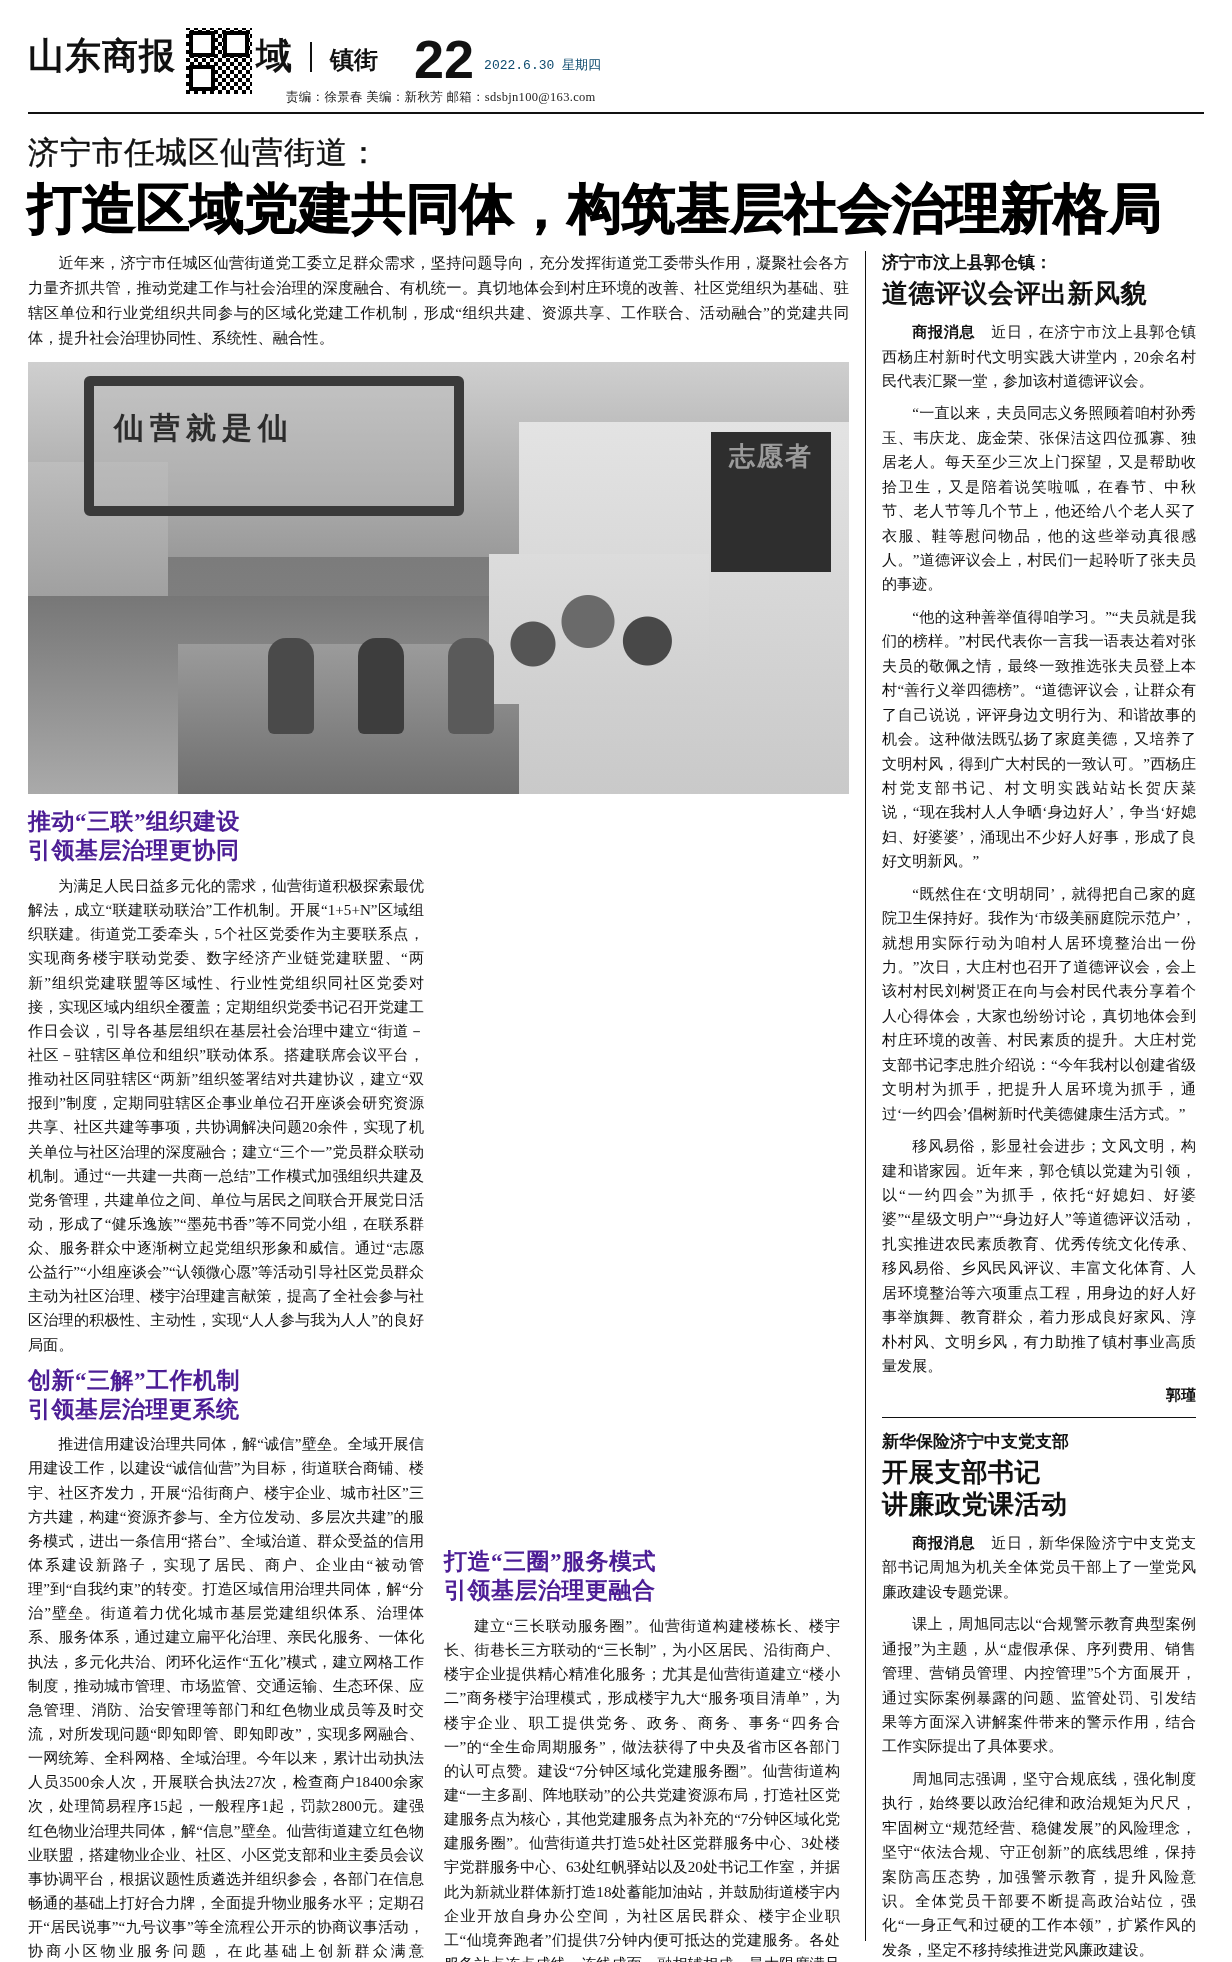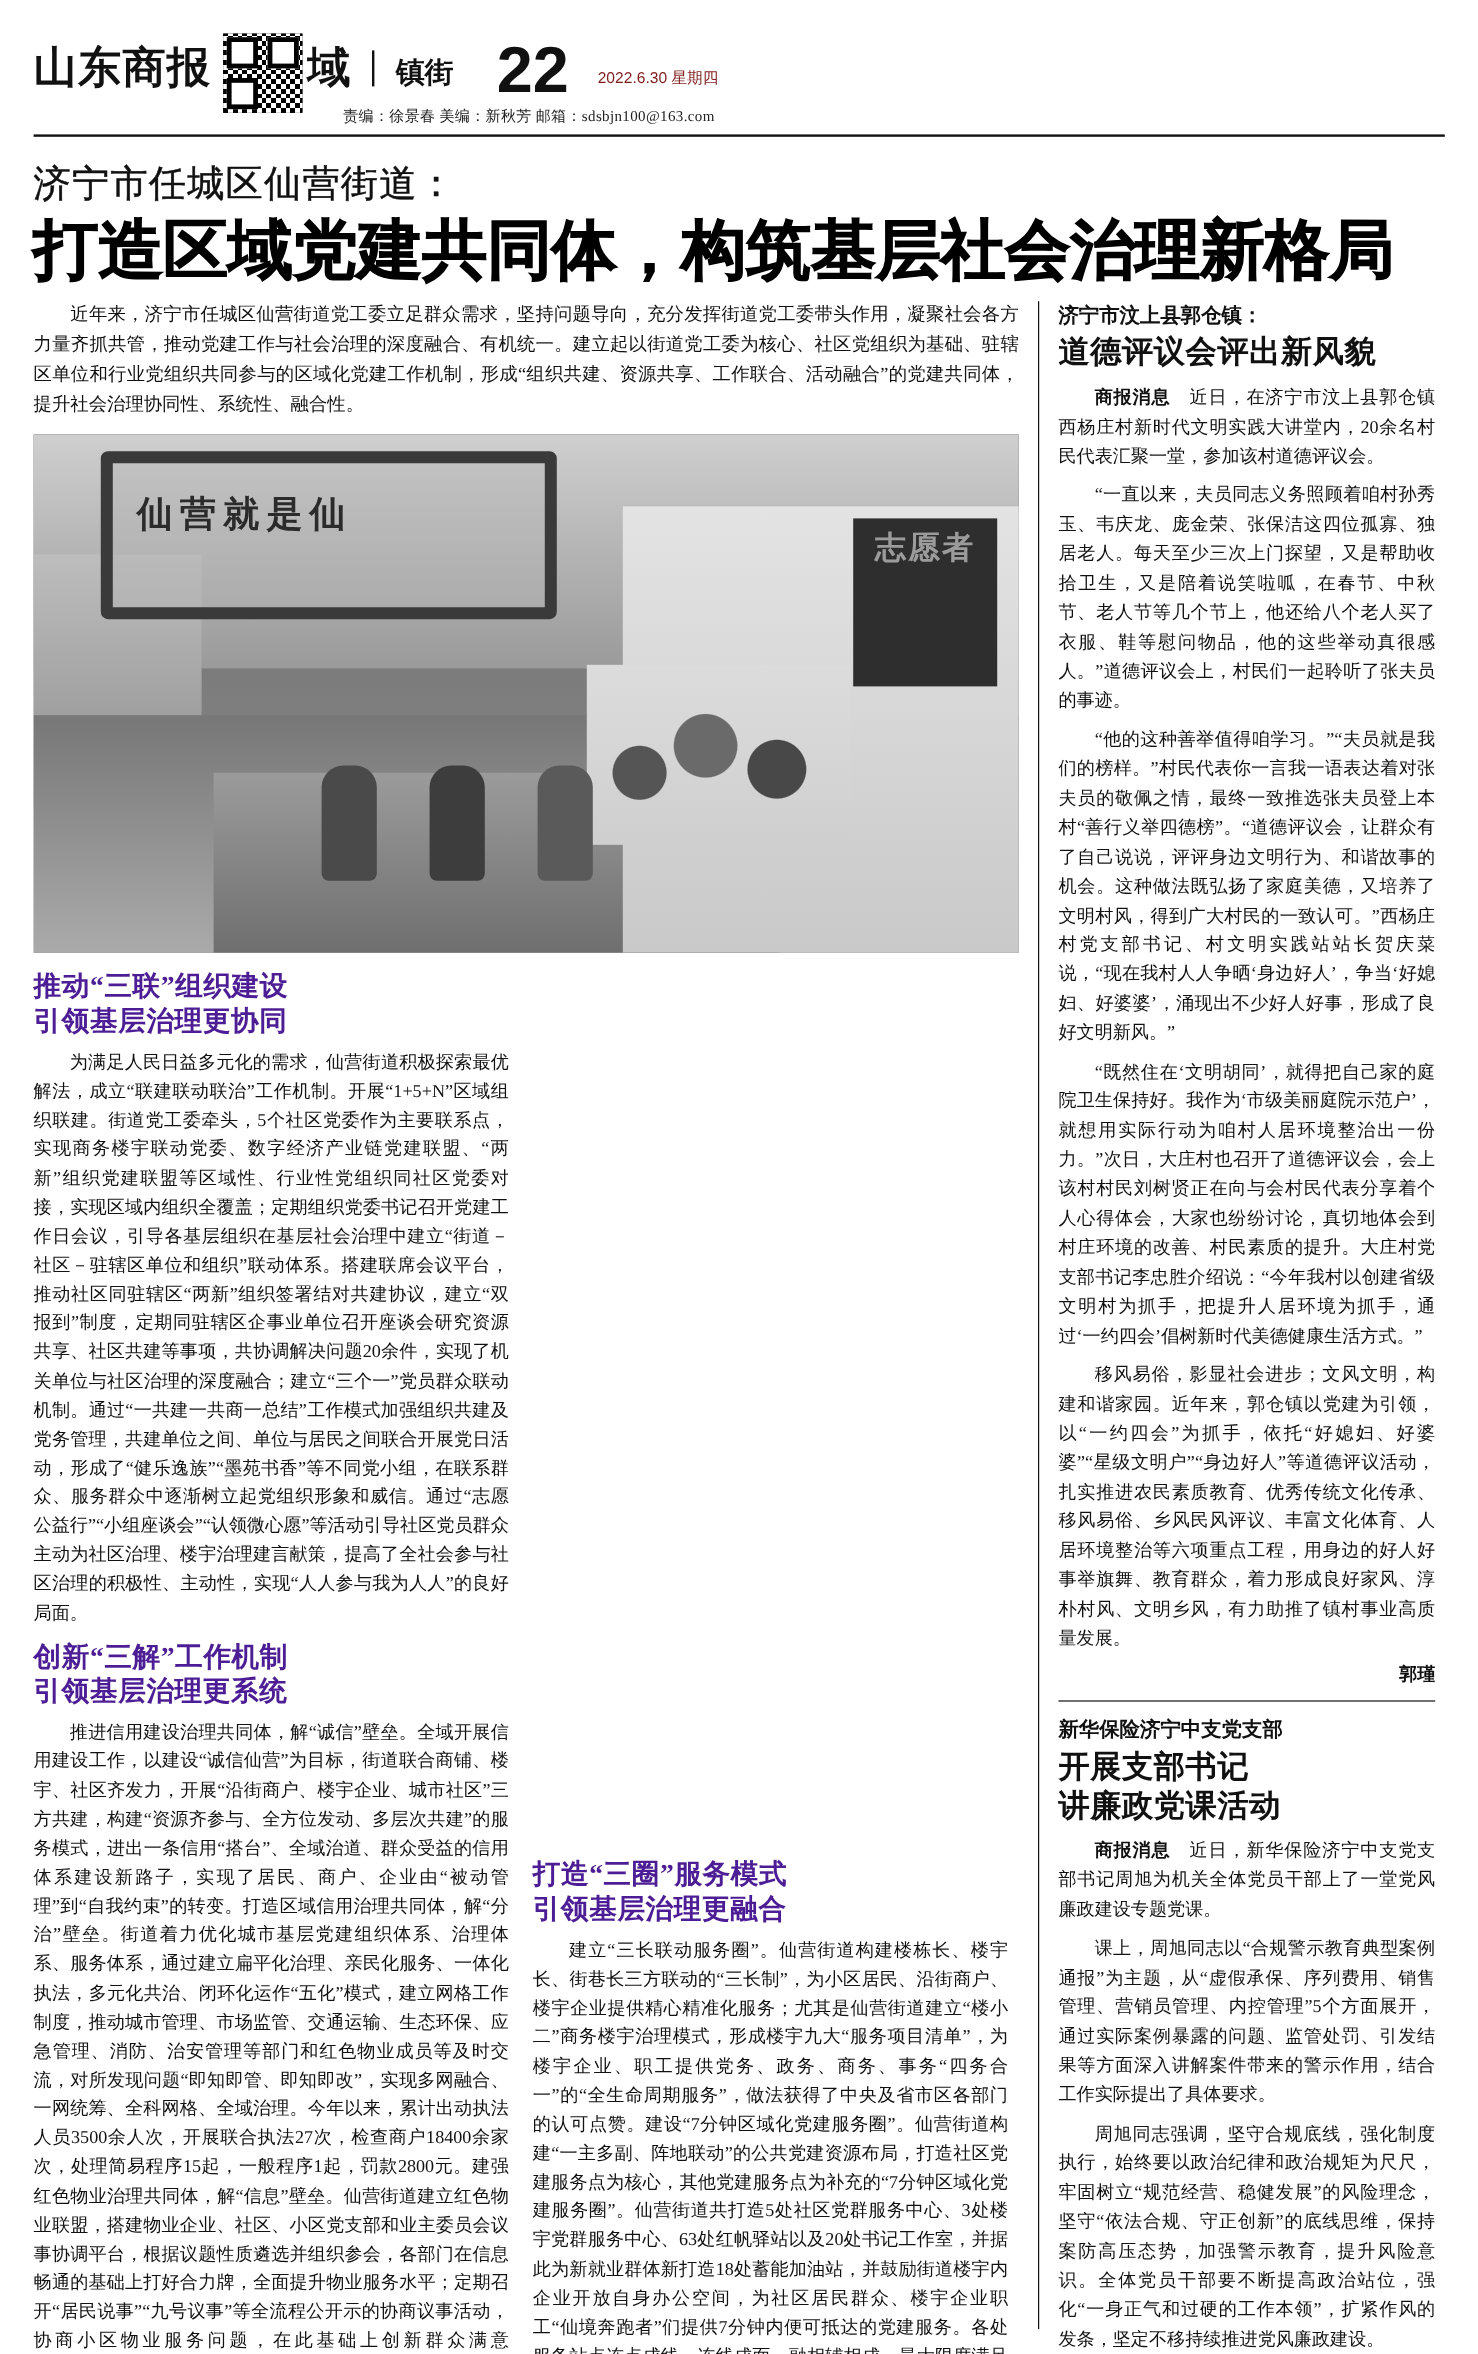--- a/index.html
+++ b/index.html
@@ -93,23 +93,22 @@
     font-size: 54px;
     font-weight: bold;
     line-height: 1;
     padding-top: 6px;
     margin-left: 26px;
     font-family: "Liberation Sans", sans-serif;
   }
   .issue-date {
     font-size: 13px;
     padding-top: 30px;
-    margin-left: 14px;
-    color: #7f1d1d;
-    font-family: Liberation Sans, sans-serif;
+    color: #0c4a6e;
+    font-family: Liberation Mono, monospace;
   }
   .credits {
     position: absolute;
     left: 258px;
     bottom: 6px;
     font-size: 12.5px;
     color: #222;
     letter-spacing: 0.3px;
   }
 
@@ -315,21 +314,21 @@
 
   <div class="headline-wrap">
     <div class="kicker">济宁市任城区仙营街道：</div>
     <div class="headline">打造区域党建共同体，构筑基层社会治理新格局</div>
   </div>
 
   <div class="body-area">
 
     <div class="left-block">
 
-      <p class="lead-para">近年来，济宁市任城区仙营街道党工委立足群众需求，坚持问题导向，充分发挥街道党工委带头作用，凝聚社会各方力量齐抓共管，推动党建工作与社会治理的深度融合、有机统一。建立起以街道党工委为核心、社区党组织为基础、驻辖区单位和行业党组织共同参与的区域化党建工作机制，形成“组织共建、资源共享、工作联合、活动融合”的党建共同体，提升社会治理协同性、系统性、融合性。</p>
+      <p class="lead-para">近年来，济宁市任城区仙营街道党工委立足群众需求，坚持问题导向，充分发挥街道党工委带头作用，凝聚社会各方力量齐抓共管，推动党建工作与社会治理的深度融合、有机统一。真切地体会到村庄环境的改善、社区党组织为基础、驻辖区单位和行业党组织共同参与的区域化党建工作机制，形成“组织共建、资源共享、工作联合、活动融合”的党建共同体，提升社会治理协同性、系统性、融合性。</p>
 
       <div class="photo">
         <div class="sky"></div>
         <div class="bldg-left"></div>
         <div class="ground"></div>
         <div class="road"></div>
         <div class="wall-right"></div>
         <div class="mural-people"></div>
         <div class="arch"></div>
         <div class="arch-text">仙营就是仙</div>

